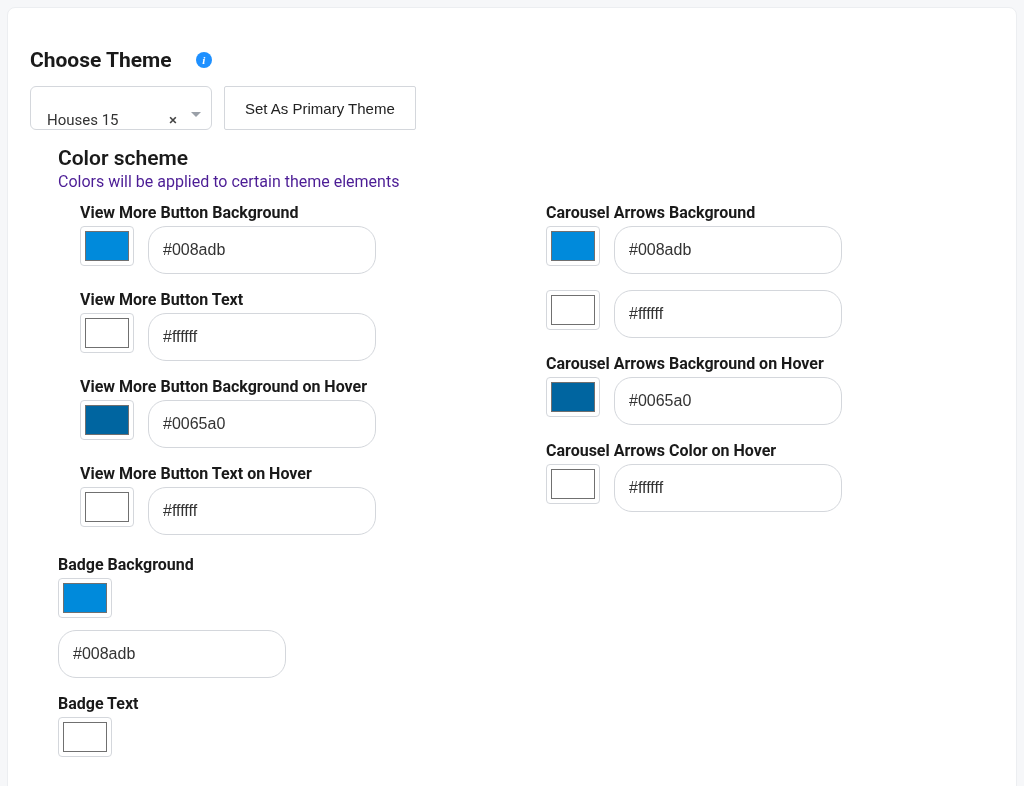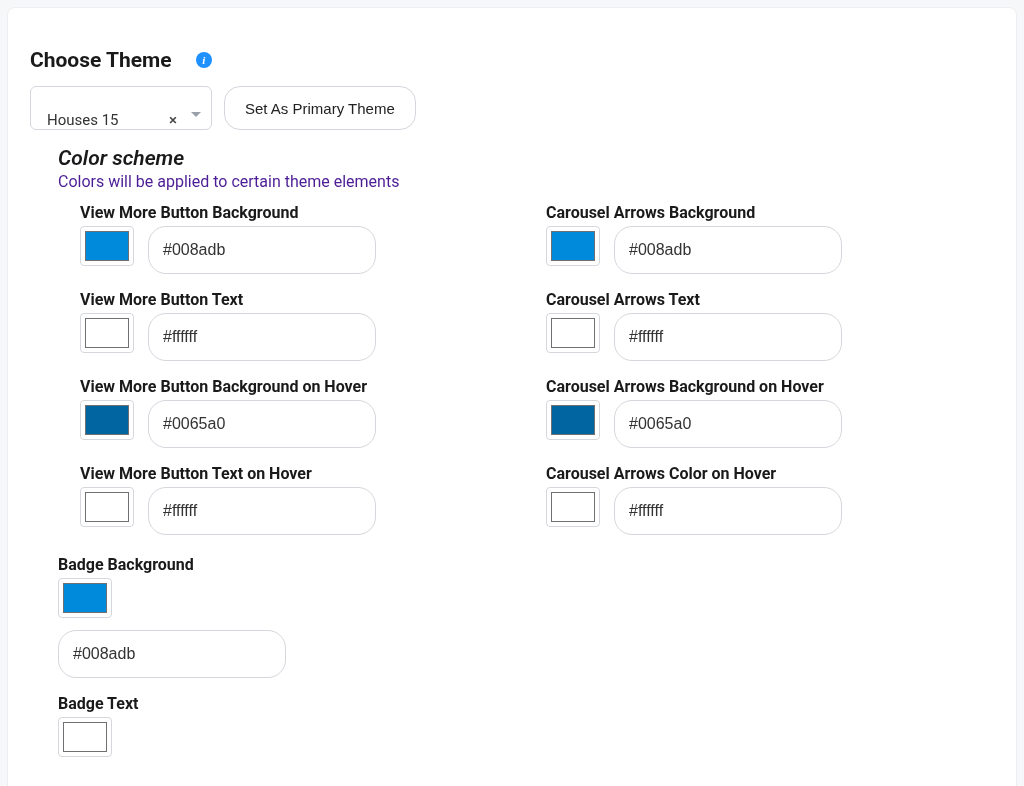--- a/index.html
+++ b/index.html
@@ -82,37 +82,36 @@
     width: 0; height: 0;
     border-left: 5px solid transparent;
     border-right: 5px solid transparent;
     border-top: 5px solid #9aa0a8;
     margin-left: 4px;
     margin-bottom: 12px;
   }
   .primary-btn {
     border: 1px solid #d4d7dc;
     background: #fff;
-    border-radius: 16px;
+    border-radius: 2px;
     height: 44px;
     padding: 0 20px;
     font-size: 15px;
     font-weight: 500;
     color: #222;
     cursor: pointer;
   }
   .section {
     padding-left: 28px;
   }
   .section-title {
     font-size: 21px;
     font-weight: 600;
     color: #1a1a1a;
     margin-bottom: 2px;
-    font-style: italic;
   }
   .section-sub {
     font-size: 16px;
     color: #4c1d95;
     margin-bottom: 12px;
   }
   .grid {
     display: grid;
     grid-template-columns: 1fr 1fr;
     column-gap: 18px;
@@ -243,21 +242,20 @@
             <div class="field-label">Carousel Arrows Background</div>
             <div class="field-row">
               <span class="swatch-wrap">
                 <span class="swatch" style="background:#008adb"></span>
               </span>
               <input class="hex-input" value="#008adb" style="">
             </div>
           </div>
 
           <div class="field">
-            <div class="field-label">Carousel Arrows Text</div>
             <div class="field-row">
               <span class="swatch-wrap">
                 <span class="swatch" style="background:#ffffff"></span>
               </span>
               <input class="hex-input" value="#ffffff" style="">
             </div>
           </div>
 
           <div class="field">
             <div class="field-label">Carousel Arrows Background on Hover</div>

